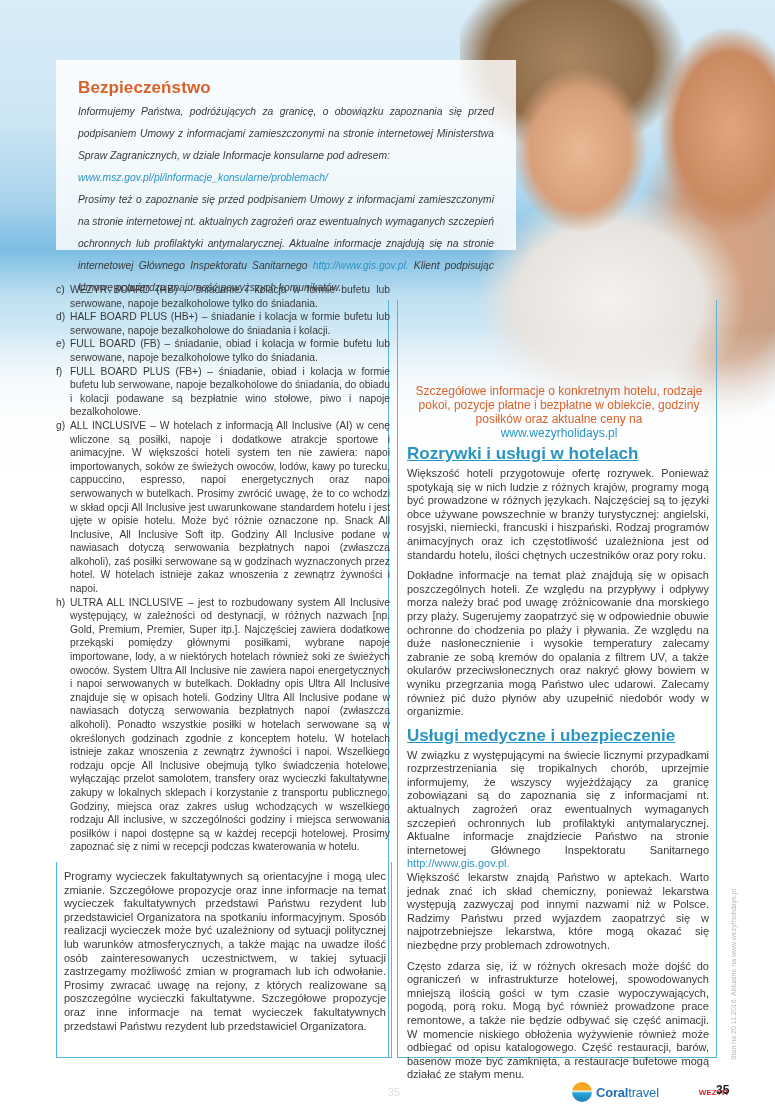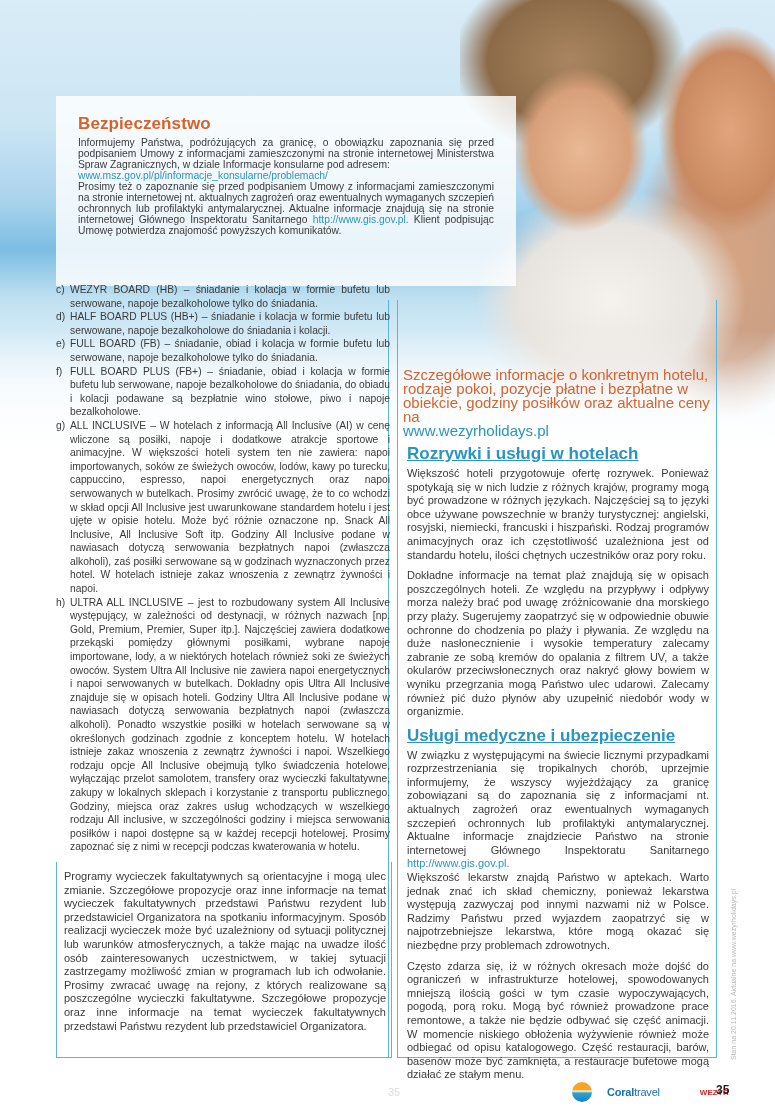--- a/index.html
+++ b/index.html
@@ -22,24 +22,23 @@
   }
   .bg-fade {
     position: absolute; left: 0; top: 330px; width: 775px; height: 150px;
     background: linear-gradient(180deg, rgba(255,255,255,0) 0%, rgba(255,255,255,0.85) 70%, #ffffff 100%);
   }
 
   .security-box {
     position: absolute; left: 56px; top: 60px; width: 460px; height: 190px;
     background: rgba(255,255,255,0.82);
     padding: 18px 22px 0 22px;
-    margin-top: 36px;
   }
   .security-title { font-size: 17px; color: #d9622b; margin-bottom: 3px; letter-spacing: 0.1px; }
-  .security-text { font-size: 10.3px; line-height: 11px; color: #3a3a3a; text-align: justify; }
+  .security-text { font-size: 10.3px; line-height: 22px; color: #3a3a3a; text-align: justify; font-style: italic; }
   .link { color: #2a95c2; }
 
   .col-left {
     position: absolute; left: 56px; top: 283px; width: 334px;
   }
   .col-left-frame {
     position: absolute; left: 56px; top: 862px; width: 336px; height: 196px;
     border-left: 1px solid #5ab5de; border-bottom: 1px solid #5ab5de; border-right: 1px solid #5ab5de;
   }
   .divider-v {
@@ -58,38 +57,38 @@
   .excursions { position: absolute; left: 64px; top: 870px; width: 322px; }
 
   .col-right { position: absolute; left: 407px; top: 444px; width: 302px; }
   .col-right-frame {
     position: absolute; left: 397px; top: 300px; width: 320px; height: 758px;
     border-left: 1px solid #5ab5de; border-right: 1px solid #5ab5de; border-bottom: 1px solid #5ab5de;
   }
   .right-section { margin-bottom: 7px; }
 
   .promo {
-    position: absolute; left: 403px; top: 368px; width: 312px; 
-    font-size: 15px; line-height: 14px; color: #d9622b;
+    position: absolute; left: 403px; top: 384px; width: 312px; text-align: center;
+    font-size: 12px; line-height: 14px; color: #d9622b;
   }
   .promo-link { color: #2a95c2; }
 
   .side-note {
     position: absolute; left: 730px; top: 1060px;
     transform: rotate(-90deg); transform-origin: left top;
     font-size: 7px; color: #b7b7b7; white-space: nowrap; width: 240px;
   }
 
   .footer-page-faint { position: absolute; left: 388px; top: 1086px; font-size: 11px; color: #dcdcdc; }
   .footer-logo { position: absolute; left: 572px; top: 1082px; display: flex; align-items: center; gap: 4px; }
   .coral-ball {
     width: 20px; height: 20px; border-radius: 50%;
     background: linear-gradient(180deg, #f6a623 0%, #f6a623 40%, #ffffff 45%, #2aa5d6 55%, #1e7fb8 100%);
   }
-  .coral-text { font-size: 11px; color: #1e6fb4; font-weight: bold; letter-spacing: -0.2px; margin-left: 11px; }
+  .coral-text { font-size: 13px; color: #1e6fb4; font-weight: bold; letter-spacing: -0.2px; }
   .coral-text span { font-weight: normal; }
   .wezyr { font-size: 8px; color: #d8232a; font-weight: bold; margin-left: 4px; padding-left: 32px; }
   .footer-page { position: absolute; left: 716px; top: 1083px; font-size: 12px; font-weight: bold; color: #222; }
 </style>
 </head>
 <body>
 
 <div class="bg-sky"></div>
 <div class="bg-photo"></div>
 <div class="bg-fade"></div>

